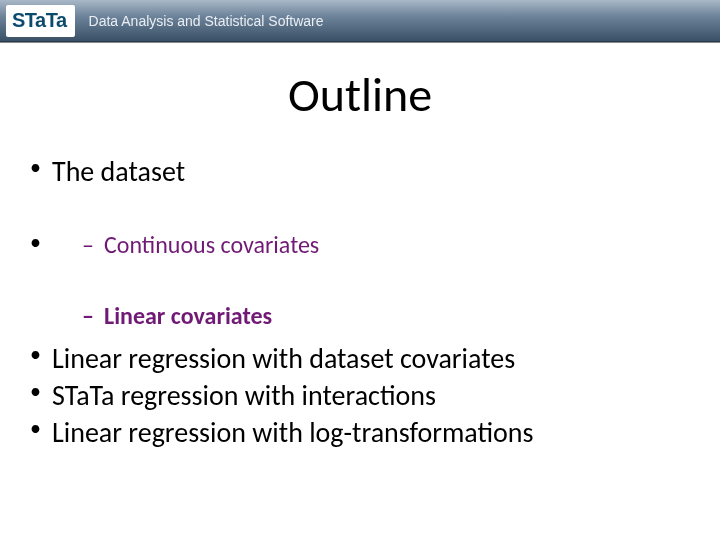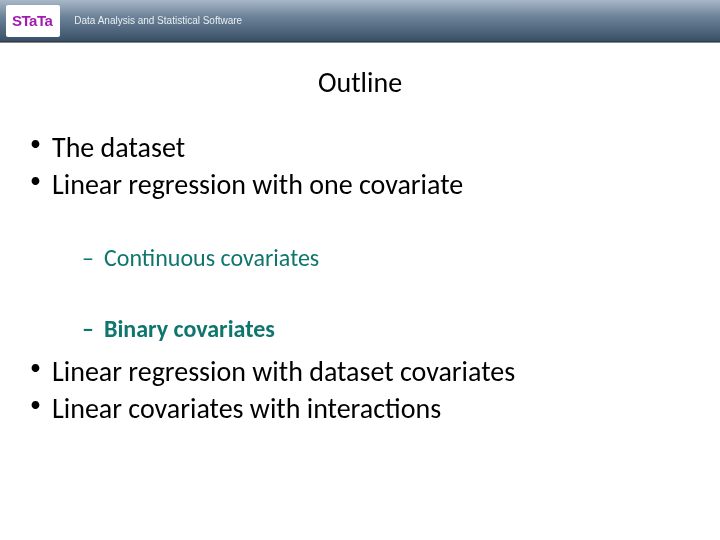--- a/index.html
+++ b/index.html
@@ -18,38 +18,38 @@
     height: 32px;
     margin-left: 6px;
     padding: 2px 8px 2px 6px;
     display: flex;
     align-items: center;
     border-radius: 2px;
   }
   .logo-text {
     font-family: Arial, sans-serif;
     font-weight: bold;
-    font-size: 15px;
-    color: #a21caf;
+    font-size: 20px;
+    color: #0c4a6e;
     letter-spacing: -0.5px;
   }
   .tagline {
     color: #e8eef4;
-    font-size: 10px;
+    font-size: 14px;
     margin-left: 14px;
     font-family: Arial, sans-serif;
   }
   .header-underline {
     height: 1px;
     background: #888;
     width: 100%;
   }
   .title {
     text-align: center;
-    font-size: 28px;
+    font-size: 48px;
     margin-top: 22px;
     margin-bottom: 30px;
     color: #000;
     font-weight: normal;
   }
   .content {
     padding-left: 26px;
     padding-right: 34px;
   }
   ul { list-style: none; }
@@ -67,21 +67,21 @@
     left: 4px;
     top: 0;
     font-size: 22px;
   }
   .lvl2 {
     margin-top: 6px;
     margin-bottom: 10px;
   }
   .lvl2 > li {
     font-size: 24px;
-    color: #0f766e;
+    color: #701a75;
     line-height: 1.3;
     padding-left: 52px;
     position: relative;
     margin-bottom: 2px;
     margin-top: 40px;
   }
   .lvl2 > li::before {
     content: "–";
     position: absolute;
     left: 30px;
@@ -100,23 +100,23 @@
     <span class="tagline">Data Analysis and Statistical Software</span>
   </div>
   <div class="header-underline"></div>
 
   <h1 class="title">Outline</h1>
 
   <div class="content">
     <ul class="lvl1">
       <li><span>The dataset</span></li>
       <li>
-        <span>Linear regression with one covariate</span>
         <ul class="lvl2">
           <li><span>Continuous covariates</span></li>
-          <li class="bold"><span>Binary covariates</span></li>
+          <li class="bold"><span>Linear covariates</span></li>
         </ul>
       </li>
       <li><span>Linear regression with dataset covariates</span></li>
-      <li><span>Linear covariates with interactions</span></li>
+      <li><span>STaTa regression with interactions</span></li>
+      <li><span>Linear regression with log-transformations</span></li>
     </ul>
   </div>
 </div>
 
 </body></html>

